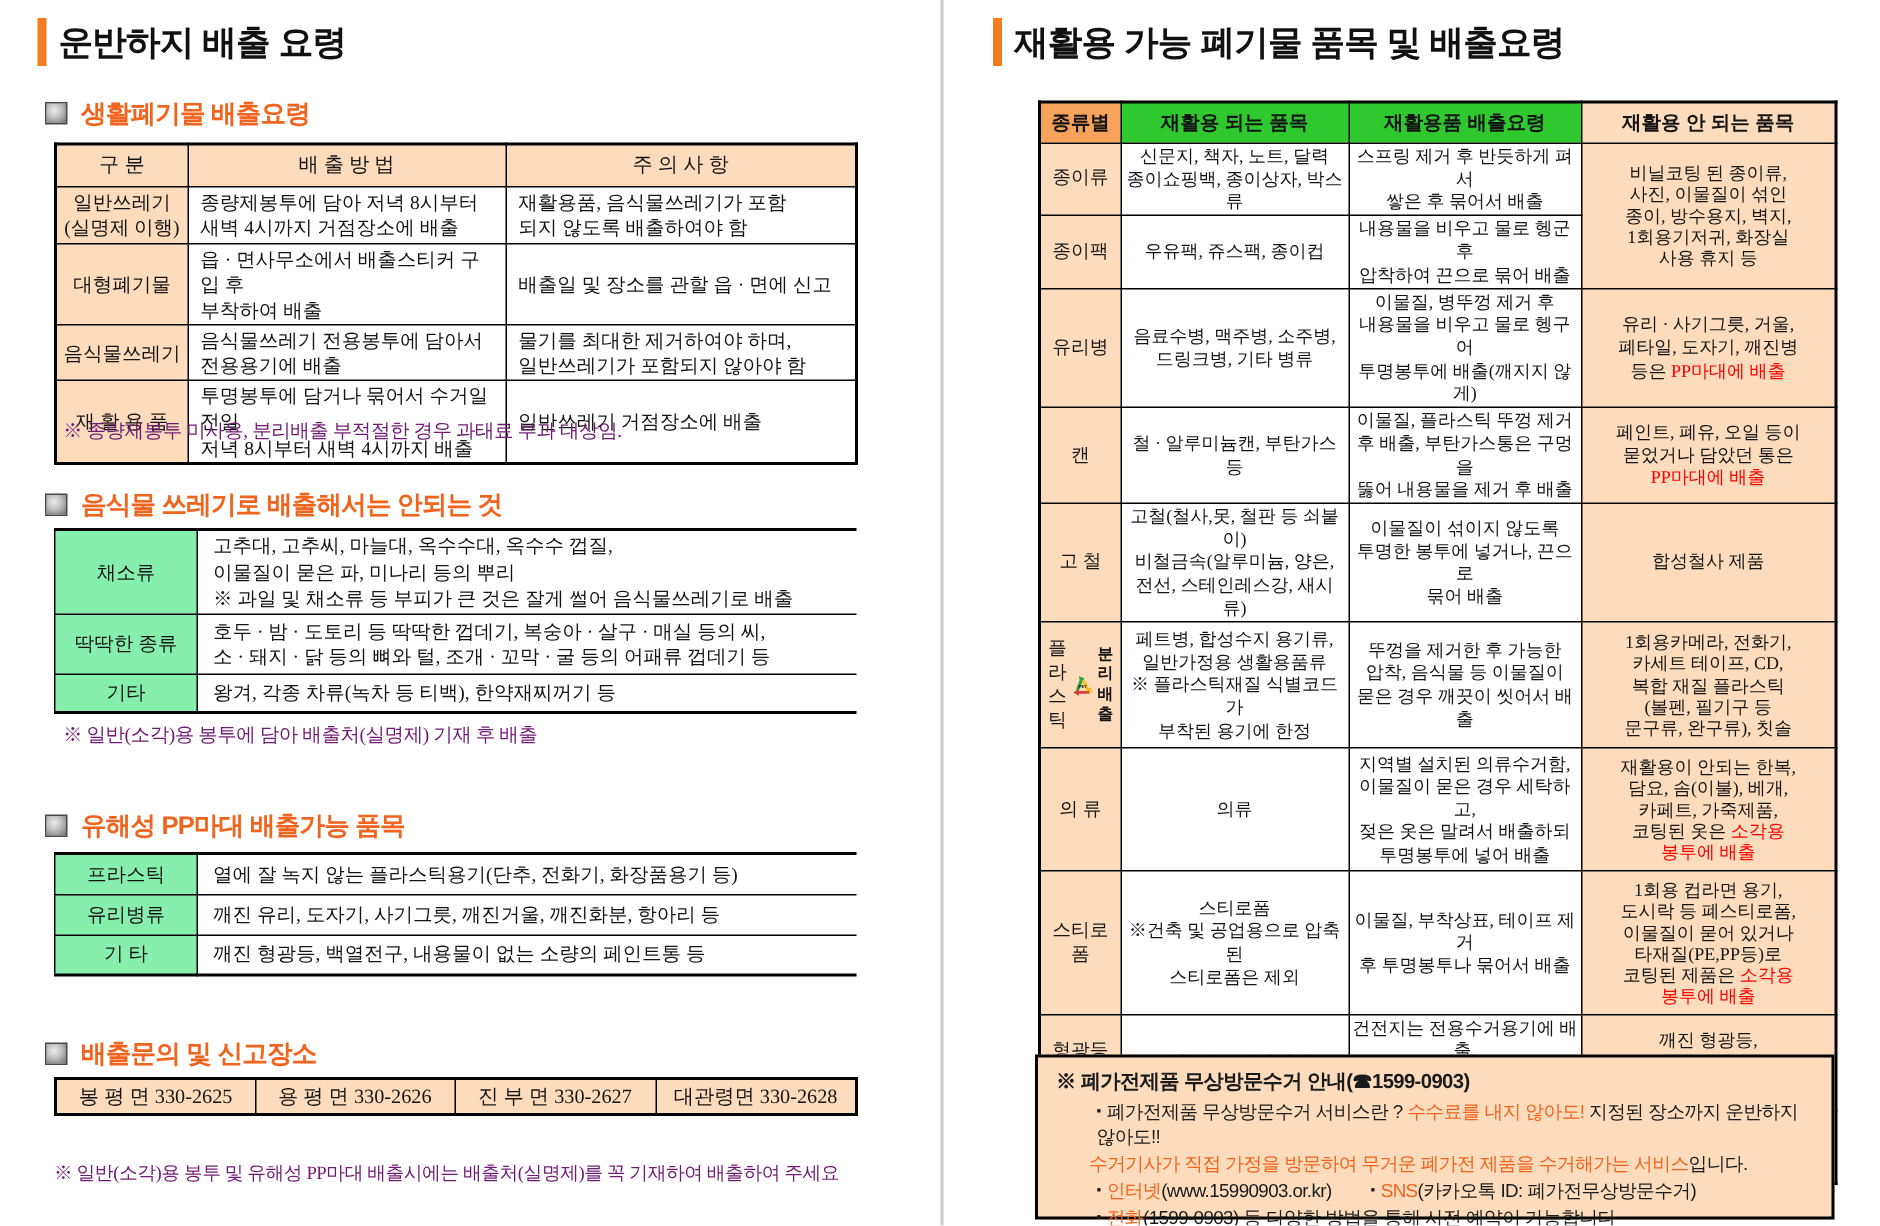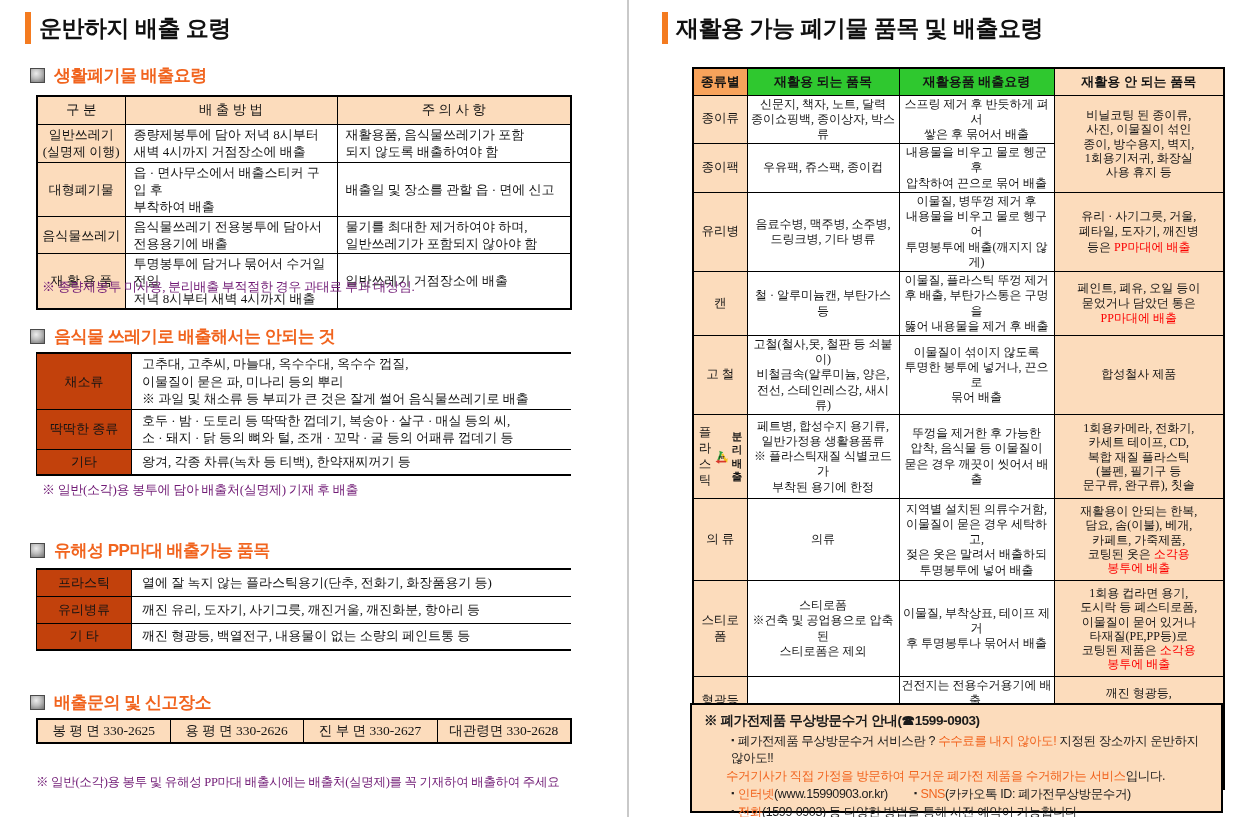--- a/index.html
+++ b/index.html
@@ -25,21 +25,21 @@
   .t1{left:36px;top:95px;width:534px;border:2.5px solid #000;}
   .t1 td{border:1.4px solid #000;font-size:13px;text-align:center;line-height:1.32;}
   .t1 tr.h td{background:#fcdcbc;font-size:13.5px;margin-top:23px;}
   .t1 td.lbl{background:#fcdcbc;}
   .t1 td.txt{text-align:left;padding-left:8px;}
   
   .t2,.t3{left:36px;width:534px;border-top:2.5px solid #000;border-bottom:2.5px solid #000;}
   .t2{top:352px;} .t3{top:568px;}
   .t2 td,.t3 td{border:1.4px solid #000;font-size:13px;line-height:1.35;}
   .t2 td:last-child,.t3 td:last-child{border-right:none;text-align:left;padding-left:10px;}
-  .t2 td.lbl,.t3 td.lbl{background:#c2410c;text-align:center;margin-left:40px;}
+  .t2 td.lbl,.t3 td.lbl{background:#86efac;text-align:center;margin-left:40px;}
   
   .t4{left:36px;top:718px;width:534px;border:2.5px solid #000;}
   .t4 td{border:1.4px solid #000;background:#fcdcbc;font-size:13.5px;text-align:center;line-height:1.2;}
   
   .note{position:absolute;font-size:13px;color:#701a75;letter-spacing:-0.3px;}
   
   .rt{left:692px;top:67px;width:531px;border:2.5px solid #000;}
   .rt td{border:1.5px solid #000;font-size:12px;text-align:center;line-height:1.27;padding:1px 2px;}
   .rt tr.h td{font-family:"Liberation Sans",sans-serif;font-weight:bold;font-size:13px;padding:3px 0;}
   .rt tr.h td.oc{background:#f8a35b;}

